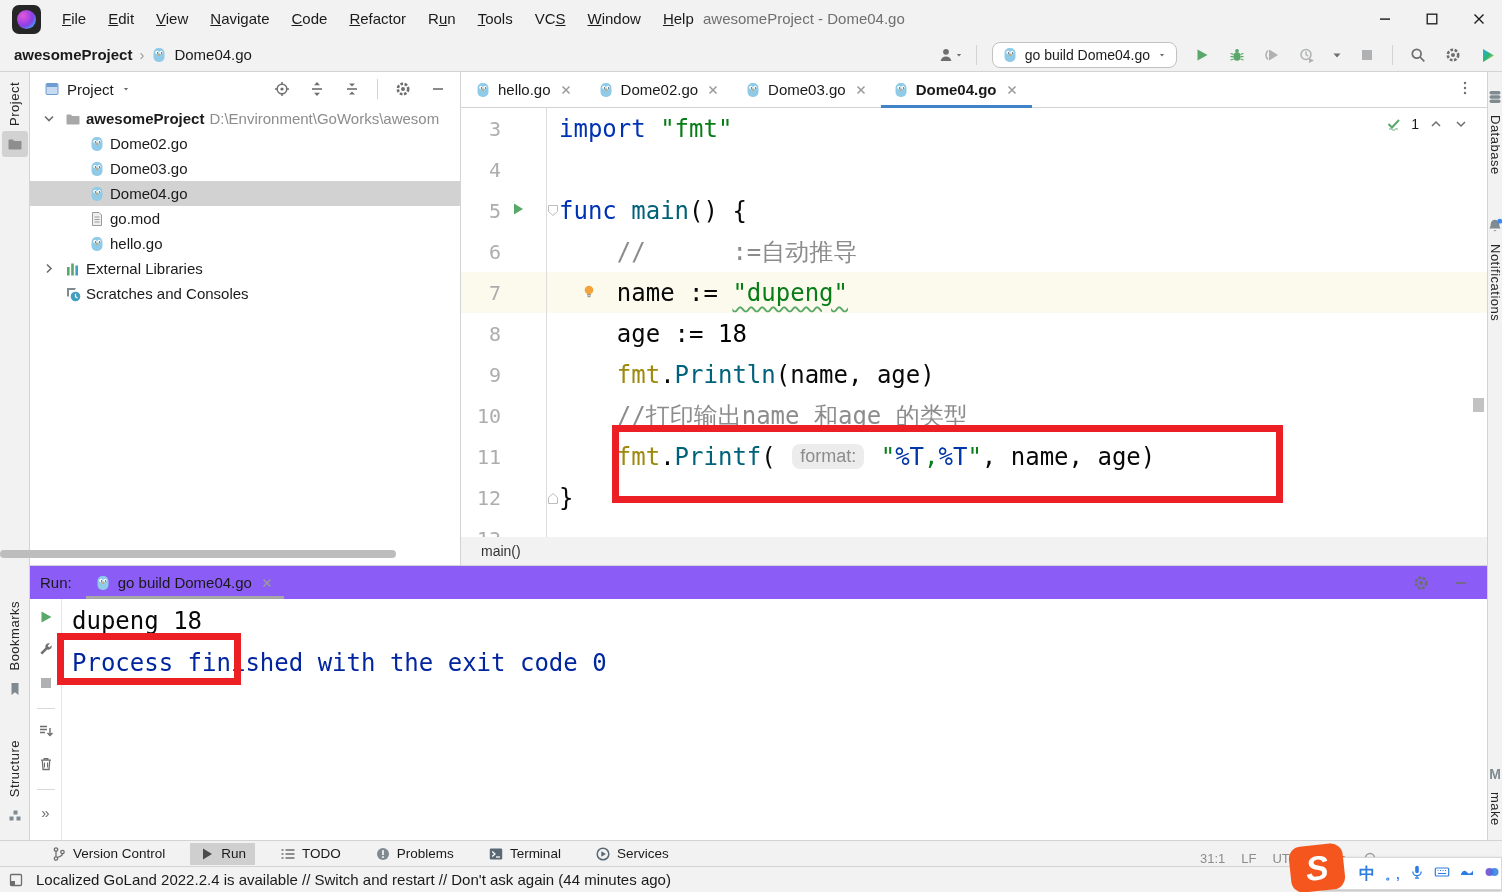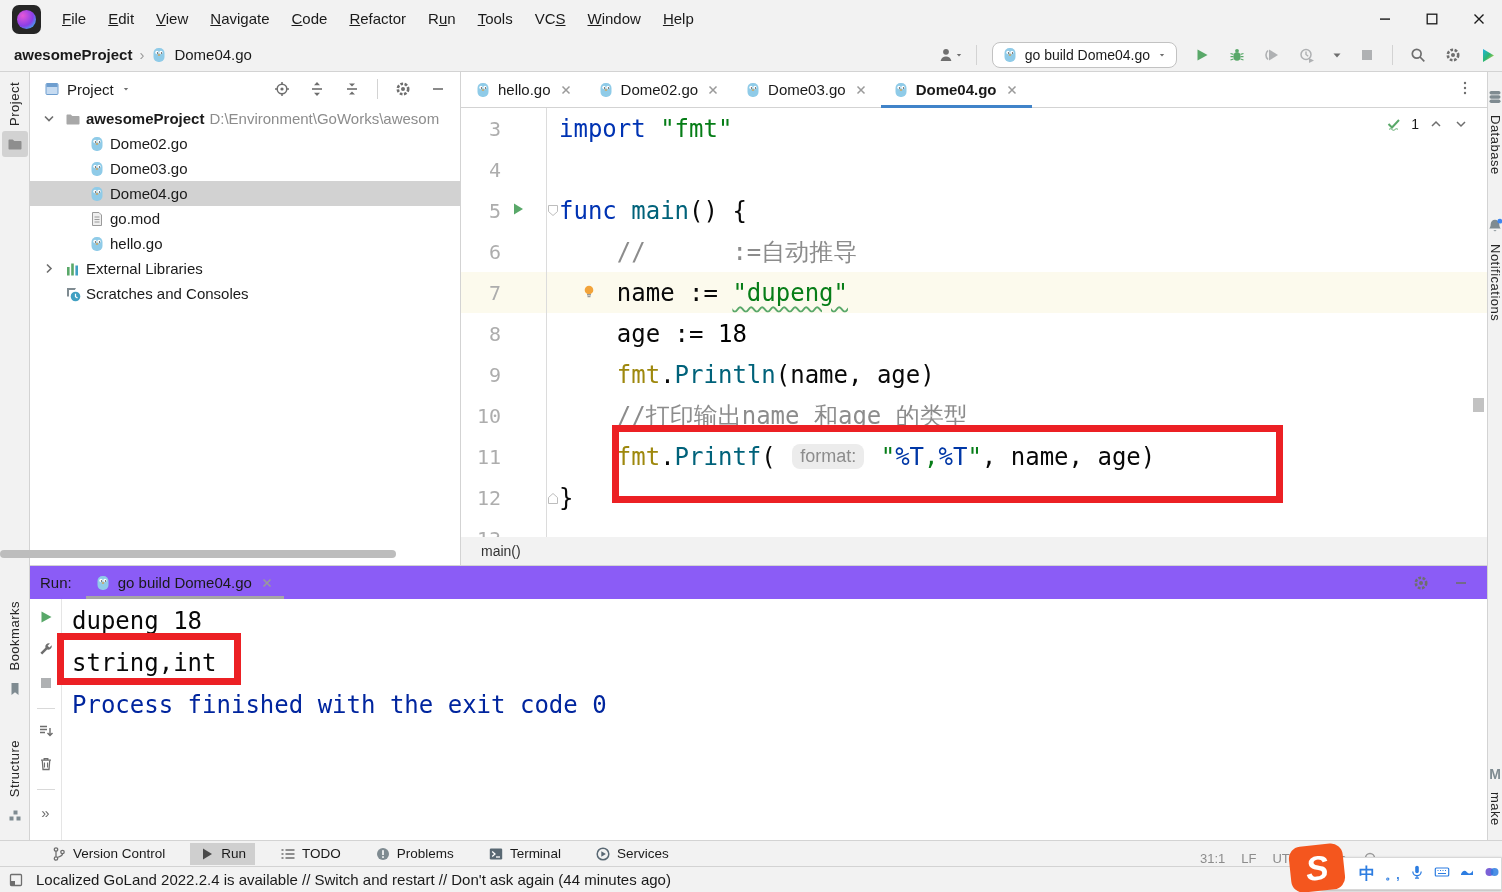--- a/index.html
+++ b/index.html
@@ -130,20 +130,21 @@
       <div class="menu-item"><u>V</u>iew</div>
       <div class="menu-item"><u>N</u>avigate</div>
       <div class="menu-item"><u>C</u>ode</div>
       <div class="menu-item"><u>R</u>efactor</div>
       <div class="menu-item">R<u>u</u>n</div>
       <div class="menu-item"><u>T</u>ools</div>
       <div class="menu-item">VC<u>S</u></div>
       <div class="menu-item"><u>W</u>indow</div>
       <div class="menu-item"><u>H</u>elp</div>
     </div>
+  <div id="wintitle">awesomeProject - Dome04.go</div>
   <div id="wincontrols">
       <div class="winbtn">
         <span class="ic ic-minimize">
           <svg width="16" height="16" viewBox="0 0 16 16" xmlns="http://www.w3.org/2000/svg">
             <rect x="3" y="7.4" width="10" height="1.4" fill="#1a1a1a"></rect>
           </svg>
         </span>
       </div>
       <div class="winbtn">
         <span class="ic ic-maximize">
@@ -821,21 +822,20 @@
             <path d="M3 4.2h10M6.2 4V2.6h3.6V4" stroke="#6e6e6e" stroke-width="1.3" fill="none"></path>
             <path d="M4.3 4.5l.7 9h6l.7-9" fill="none" stroke="#6e6e6e" stroke-width="1.3"></path>
             <path d="M6.5 6.5v5M9.5 6.5v5" stroke="#6e6e6e" stroke-width="1.1"></path>
           </svg>
         </span></span>
       <span class="vdiv"></span>
       <span><span class="ic tic ic-more">»</span></span>
     </div>
   <div id="console">
       <div class="conline">dupeng 18</div>
-      <div class="conline">string,int</div>
       <div class="conline system">Process finished with the exit code 0</div>
     </div>
 </div>
 
 <div id="bottom-bar">
     <div class="btab">
       <span class="ic ic-branch">
         <svg width="16" height="16" viewBox="0 0 16 16" xmlns="http://www.w3.org/2000/svg">
           <circle cx="5" cy="3.5" r="1.7" stroke="#6e6e6e" stroke-width="1.3" fill="none"></circle>
           <circle cx="5" cy="12.5" r="1.7" stroke="#6e6e6e" stroke-width="1.3" fill="none"></circle>

